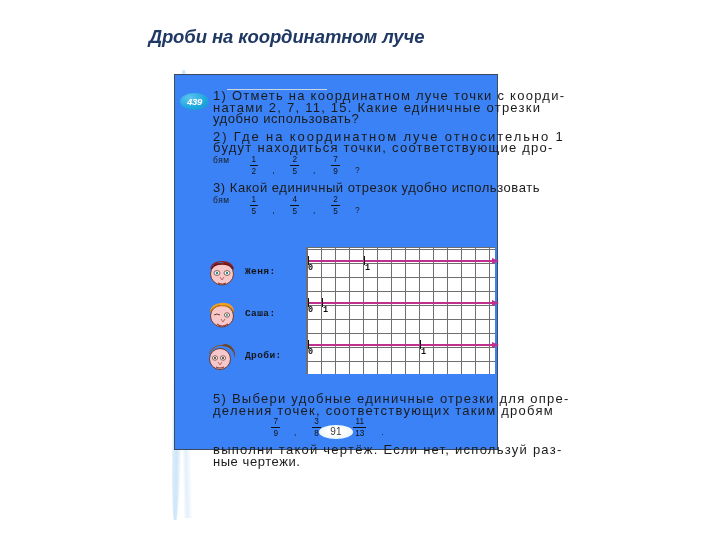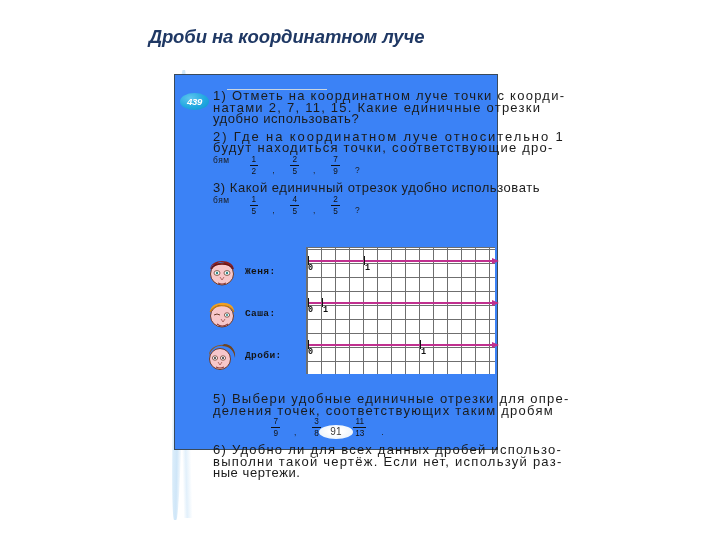--- a/index.html
+++ b/index.html
@@ -440,21 +440,20 @@
           <span class="frac">
             <span class="num">11</span>
             <span class="bar"></span>
             <span class="den">13</span>
           </span>
           <span class="frac-tail">.</span>
         </div>
       </div>
 
       <div class="para">
-        <div class="tline justify-wide">6) Удобно ли для всех данных дробей использо-</div>
         <div class="tline justify-wide">выполни такой чертёж. Если нет, используй раз-</div>
         <div class="tline">ные чертежи.</div>
       </div>
 
     </div>
 
     <div class="page-num-wrap">
       <div class="page-num">91</div>
     </div>
 

